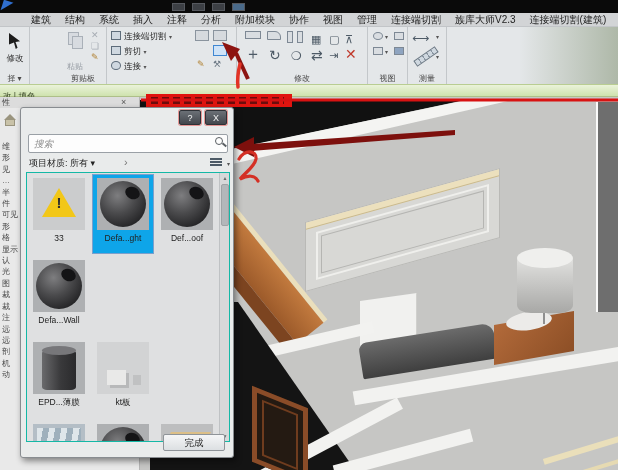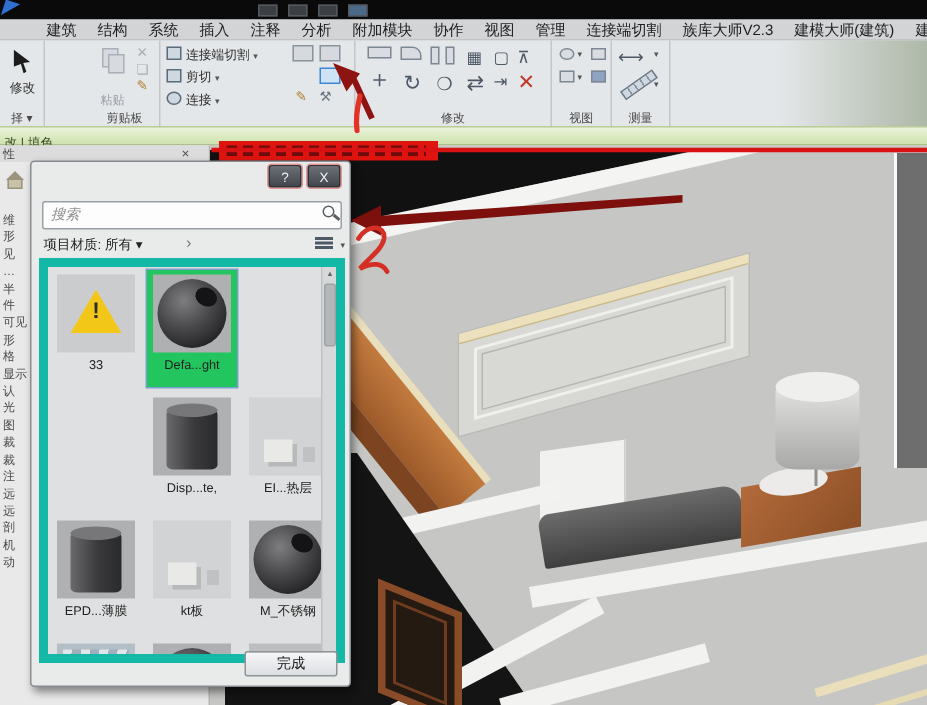--- a/index.html
+++ b/index.html
@@ -126,23 +126,23 @@
     font-size:9.5px;padding:0 18px 0 5px;color:#333;}
   #search-input::placeholder{font-style:italic;color:#8e8e8e;}
   #mag{position:absolute;right:5px;top:4px;width:8px;height:8px;border:1.6px solid #5a5f63;border-radius:50%;}
   #mag:after{content:"";position:absolute;left:6px;top:6px;width:5px;height:1.6px;background:#5a5f63;transform:rotate(40deg);}
   #filter-row{position:absolute;left:7px;top:48px;width:200px;height:14px;font-size:9px;color:#222;}
   #filter-label{position:absolute;left:1px;top:1px;}
   #filter-chev{position:absolute;left:96px;top:0px;font-size:11px;color:#777;}
   #sort-icon{position:absolute;right:6px;top:2px;width:12px;height:10px;}
   #sort-icon i{display:block;height:2px;background:#4d5a66;margin-bottom:1px;}
   #sort-dd{position:absolute;right:-8px;top:2px;font-size:6px;color:#555;}
-  #mlist{position:absolute;left:5px;top:64px;width:204px;height:270px;background:#dfe0e1;border:6px solid #14b8a6;overflow:hidden;}
+  #mlist{position:absolute;left:5px;top:64px;width:204px;height:270px;background:#dfe0e1;border:1px solid #14b8a6;overflow:hidden;}
   .cell{position:absolute;width:60px;height:78px;}
-  .cell[data-selected="true"]{background:#22c55e;outline:1px solid #7ba0cc;}
+  .cell[data-selected="true"]{background:#0ea5e9;outline:1px solid #7ba0cc;}
   .thumb{position:absolute;left:4px;top:3px;width:52px;height:52px;background:#aeb0b2;overflow:hidden;}
   .mlabel{position:absolute;left:0;top:58px;width:60px;text-align:center;font-size:8.5px;color:#222;white-space:nowrap;overflow:hidden;}
   .thumb[data-ttype="warn"]{background:#cbcccd;}
   .thumb[data-ttype="warn"]:before{content:"";position:absolute;left:9px;top:10px;
     border-left:17px solid transparent;border-right:17px solid transparent;border-bottom:29px solid #f2c718;}
   .thumb[data-ttype="warn"]:after{content:"!";position:absolute;left:0;right:0;top:16px;text-align:center;
     font-size:15px;font-weight:bold;color:#2e2e2e;}
   .thumb[data-ttype="sphere"]:before{content:"";position:absolute;inset:3px;border-radius:50%;
     background:radial-gradient(circle at 38% 32%,#7e7e80 0%,#4a4a4c 42%,#242426 78%,#1a1a1c 100%);}
   .thumb[data-ttype="sphere"]:after{content:"";position:absolute;right:9px;top:9px;width:15px;height:12px;
@@ -192,21 +192,21 @@
     <span class="tab">系统</span>
     <span class="tab">插入</span>
     <span class="tab">注释</span>
     <span class="tab">分析</span>
     <span class="tab">附加模块</span>
     <span class="tab">协作</span>
     <span class="tab">视图</span>
     <span class="tab">管理</span>
     <span class="tab">连接端切割</span>
     <span class="tab">族库大师V2.3</span>
-    <span class="tab">建模大师(建筑)</span>
+    <span class="tab">连接端切割(建筑)</span>
     <span class="tab">建模大师(机电)</span>
 
   </div>
 
   <div id="ribbon">
 
     <div class="panel" style="left:0;width:30px">
       <div id="cursor-icon"></div>
       <div id="modify-word">修改</div>
       <div class="plabel">择 ▾</div>
@@ -366,39 +366,35 @@
 
     <div id="mlist">
       <div class="cell" style="left:2px;top:2px">
         <div class="thumb" data-ttype="warn"></div>
         <div class="mlabel">33</div>
       </div>
       <div class="cell" style="left:66px;top:2px" data-selected="true">
         <div class="thumb" data-ttype="sphere"></div>
         <div class="mlabel">Defa...ght</div>
       </div>
-      <div class="cell" style="left:66px;top:84px">
-        <div class="thumb" data-ttype="cyl"></div>
-        <div class="mlabel">Disp...te,</div>
-      </div>
-      <div class="cell" style="left:130px;top:84px">
-        <div class="thumb" data-ttype="lite"></div>
-        <div class="mlabel">EI...热层</div>
+      <div class="cell" style="left:130px;top:2px">
+        <div class="thumb" data-ttype="sphere"></div>
+        <div class="mlabel">Def...oof</div>
+      </div>
+      <div class="cell" style="left:2px;top:84px">
+        <div class="thumb" data-ttype="sphere"></div>
+        <div class="mlabel">Defa...Wall</div>
       </div>
       <div class="cell" style="left:66px;top:166px">
         <div class="thumb" data-ttype="lite"></div>
         <div class="mlabel">kt板</div>
       </div>
       <div class="cell" style="left:2px;top:166px">
         <div class="thumb" data-ttype="cyl"></div>
         <div class="mlabel">EPD...薄膜</div>
-      </div>
-      <div class="cell" style="left:130px;top:166px">
-        <div class="thumb" data-ttype="sphere"></div>
-        <div class="mlabel">M_不锈钢</div>
       </div>
       <div class="cell" style="left:2px;top:248px">
         <div class="thumb" data-ttype="glass"></div>
       </div>
       <div class="cell" style="left:66px;top:248px">
         <div class="thumb" data-ttype="sphere"></div>
       </div>
       <div class="cell" style="left:130px;top:248px">
         <div class="thumb" data-ttype="box"></div>
       </div>

